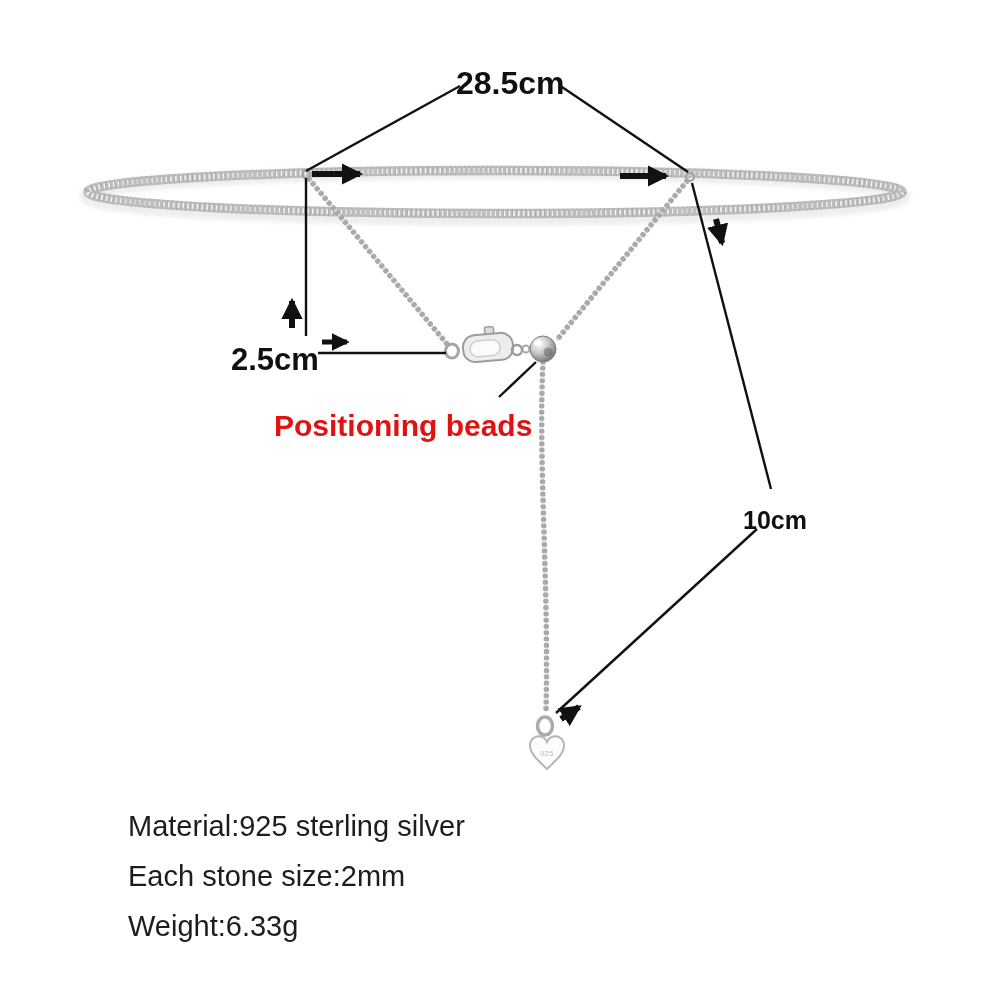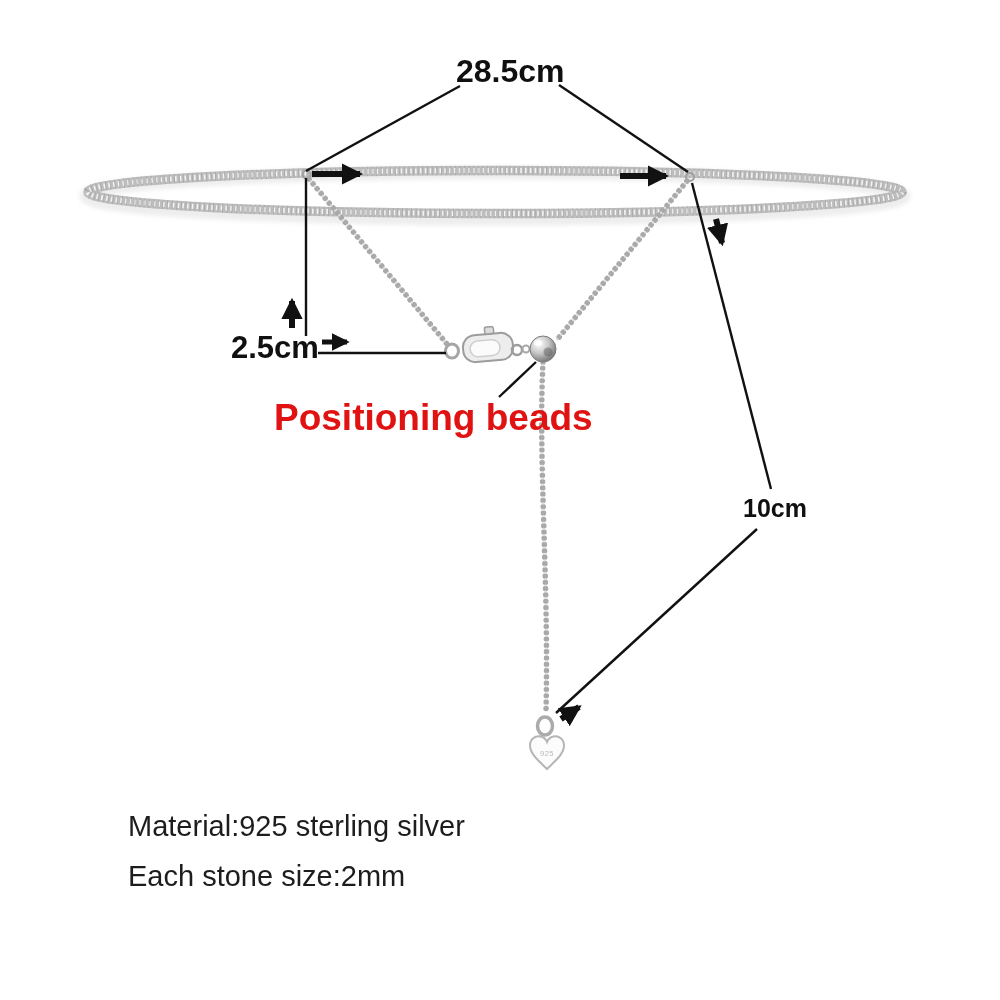--- a/index.html
+++ b/index.html
@@ -4,25 +4,25 @@
 <style>
   html,body{margin:0;padding:0;background:#ffffff;}
   #stage{
     position:relative;
     width:1000px;height:1000px;
     background:#ffffff;
     overflow:hidden;
     font-family:"Liberation Sans", sans-serif;
   }
   #art{position:absolute;left:0;top:0;}
-  .label{position:absolute;white-space:nowrap;}
+  .label{position:absolute;white-space:nowrap;margin-top:12px;}
   .measure{font-weight:bold;color:#101010;}
   #label-top{left:456px;top:53px;font-size:32px;}
   #label-clasp{left:231px;top:330px;font-size:31px;}
-  #label-beads{left:274px;top:397px;font-size:37px;font-weight:bold;}
+  #label-beads{left:274px;top:397px;font-size:30px;font-weight:bold;}
   #label-drop{left:743px;top:494px;font-size:25px;}
   #specs{
     position:absolute;left:128px;top:801px;
     font-size:29px;color:#1d1d1d;
   }
   #specs .spec-line{line-height:50px;height:50px;}
 </style>
 </head>
 <body>
 
@@ -111,15 +111,16 @@
 
   <div id="label-clasp" class="label measure">2.5cm</div>
 
   <div id="label-beads" class="label" style="color: rgb(224, 18, 18);">Positioning beads</div>
 
   <div id="label-drop" class="label measure">10cm</div>
 
   <div id="specs">
     <div class="spec-line">Material:925 sterling silver</div>
     <div class="spec-line">Each stone size:2mm</div>
+    <div class="spec-line">Weight:6.33g</div>
   </div>
 
 </div>
 
 </body></html>

